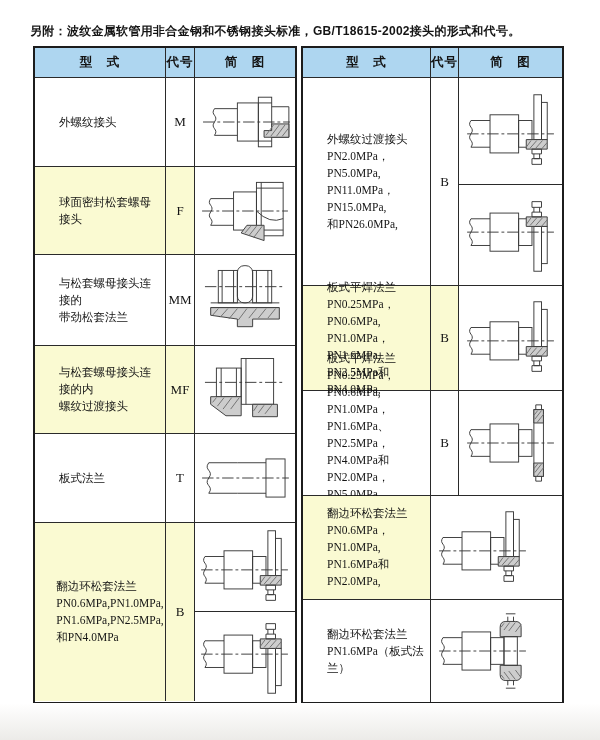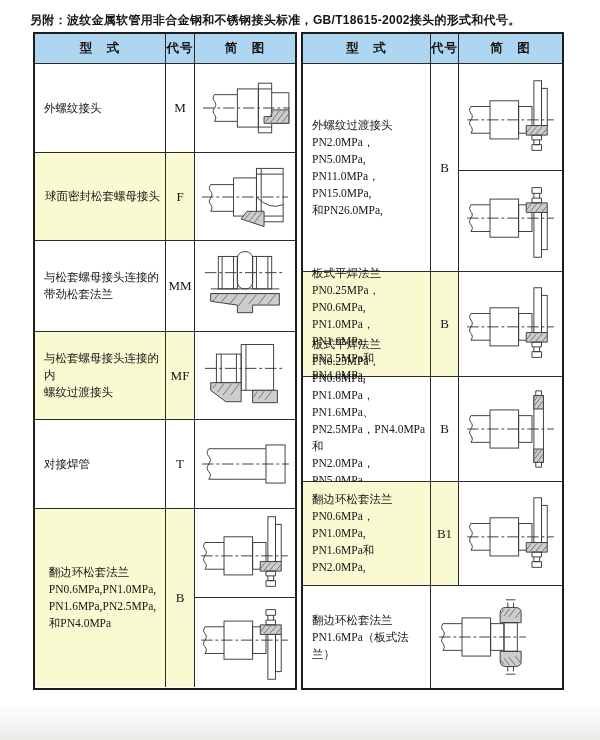--- a/index.html
+++ b/index.html
@@ -1,31 +1,31 @@
 <!DOCTYPE html>
 <html><head>
 <meta charset="utf-8">
 <style>
   html,body{margin:0;padding:0;}
   .page{position:relative;width:600px;height:740px;background:#ffffff;overflow:hidden;
         font-family:"Liberation Sans","DejaVu Sans",sans-serif;color:#141414;}
-  .title{position:absolute;left:30px;top:12px;font-size:12px;font-weight:bold;letter-spacing:.3px;white-space:nowrap;}
-  .tables{position:absolute;left:33px;top:32px;display:flex;gap:4px;}
+  .title{position:absolute;left:30px;top:23px;font-size:12px;font-weight:bold;letter-spacing:.3px;white-space:nowrap;}
+  .tables{position:absolute;left:33px;top:46px;display:flex;gap:4px;}
   .tbl{border:2px solid #1c1c1c;background:#fff;}
   .hrow,.row{display:flex;}
   .row{border-top:1px solid #2a2a2a;}
   .hrow{background:#aed6f0;height:29px;}
   .hrow .cell{display:flex;align-items:center;justify-content:center;font-size:12.5px;font-weight:bold;letter-spacing:1px;}
   .cell{box-sizing:border-box;}
   .cell.code,.cell.sketch{border-left:1px solid #2a2a2a;}
   .left .cell.type{width:130px;}  .left .cell.code{width:29px;}  .left .cell.sketch{width:101px;}
   .right .cell.type{width:127px;} .right .cell.code{width:28px;} .right .cell.sketch{width:104px;}
   .row .cell.type{display:flex;align-items:center;padding:3px 4px 3px 9px;
         font-family:"Liberation Serif","DejaVu Serif",serif;font-size:11.5px;}
-  .lbl{white-space:pre-line;line-height:17px;}
+  .lbl{white-space:pre-line;line-height:17px;margin-left:15px;}
   .row .cell.code{display:flex;align-items:center;justify-content:center;
         font-family:"Liberation Serif","DejaVu Serif",serif;font-size:13px;}
   .row .cell.sketch{display:flex;align-items:stretch;justify-content:center;padding:0;}
   .yellow .cell.type,.yellow .cell.code{background:#fafad2;justify-content:center;}
   .diagram{flex:1;display:flex;align-items:center;justify-content:center;}
   .sketch-stack{display:flex;flex-direction:column;width:100%;}
   .sketch-stack .diagram + .diagram{border-top:1px solid #2a2a2a;}
   
   .left .r1{height:88px}.left .r2{height:87px}.left .r3{height:90px}
   .left .r4{height:87px}.left .r5{height:88px}.left .r6{height:178px}
@@ -141,21 +141,21 @@
                 <polygon points="58,58 84,58 84,71 58,71" fill="#cdcdcd" stroke="#3a3a3a"></polygon>
                 <path d="M20 51l-4 5M28 51l-7 9M36 51l-9 12M44 51l-9 12M63 59l-4 6M70 59l-6 8M78 59l-7 9" stroke="#707070" fill="none"></path>
                 <line x1="8" y1="35" x2="92" y2="35" stroke="#3a3a3a" stroke-dasharray="12 3 3 3"></line>
               </svg>
             </div>
           </div>
       </div>
 
       <div class="row r5">
         <div class="cell type">
-            <span class="lbl">对接焊管</span>
+            <span class="lbl">板式法兰</span>
           </div>
         <div class="cell code">T</div>
         <div class="cell sketch">
             <div class="diagram">
               <svg viewBox="0 0 100 86" width="96" height="82">
                 <g fill="none" stroke="#3a3a3a">
                   <path d="M12 27h30M12 59h30M12 27c-6 8 6 8 0 16c-6 8 6 8 0 16"></path>
                   <path d="M42 27h30M42 59h30"></path>
                   <rect x="72" y="23" width="20" height="40"></rect>
                 </g>
@@ -328,21 +328,20 @@
             </div>
           </div>
       </div>
 
       <div class="row r4 yellow">
         <div class="cell type">
             <span class="lbl">翻边环松套法兰
 PN0.6MPa，PN1.0MPa,
 PN1.6MPa和PN2.0MPa,</span>
           </div>
-        <div class="cell code">B1</div>
         <div class="cell sketch">
             <div class="diagram">
               <svg viewBox="0 0 100 86" width="96" height="82">
                 <g fill="none" stroke="#3a3a3a">
                   <path d="M8 32h20M8 60h20M8 32c-5 7 5 7 0 14c-5 7 5 7 0 14"></path>
                   <rect x="28" y="26" width="30" height="40"></rect>
                   <rect x="58" y="32" width="14" height="28"></rect>
                   <rect x="74" y="5" width="8" height="47"></rect>
                   <rect x="82" y="13" width="6" height="39"></rect>
                 </g>

